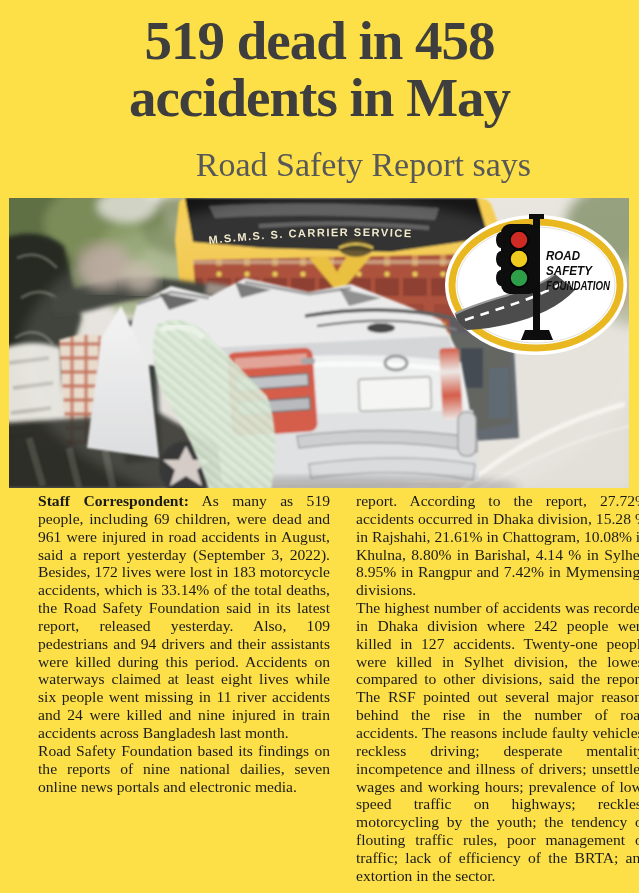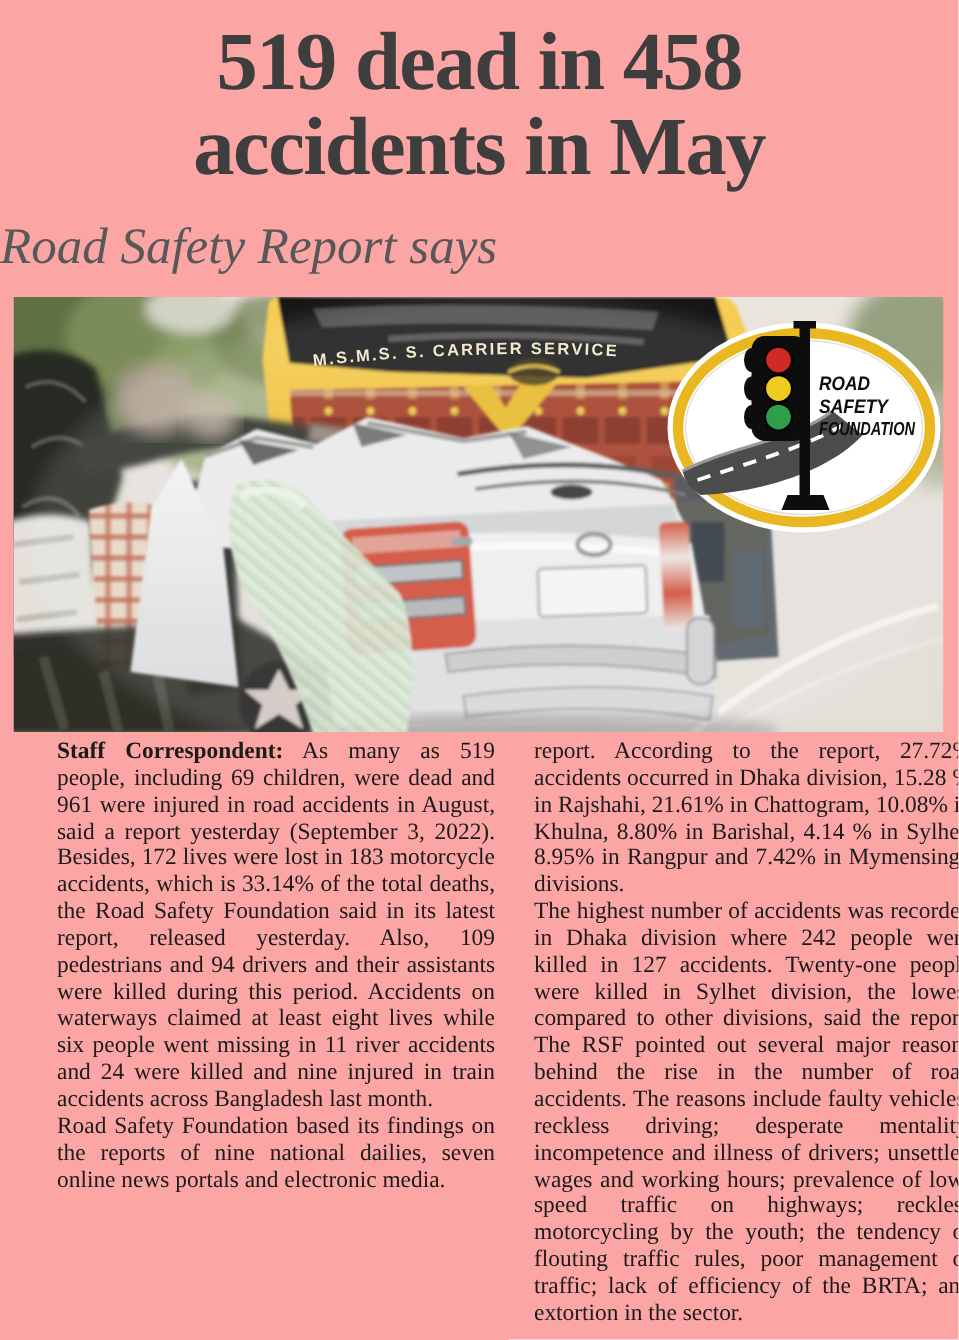--- a/index.html
+++ b/index.html
@@ -1,27 +1,27 @@
 <!DOCTYPE html>
 <html lang="en"><head>
 <meta charset="utf-8">
 <style>
   html,body{margin:0;padding:0;background:#ffffff;}
   #page{
-    position:relative;width:639px;height:893px;background:#fca5a5;
+    position:relative;width:639px;height:893px;background:#fde047;
     font-family:"Liberation Serif", serif;color:#1b1b1b;overflow:hidden;
   }
   
   .headline{
     position:absolute;top:12px;left:0;width:639px;text-align:center;
     font-weight:700;font-size:55px;line-height:57px;letter-spacing:-1px;color:#3e3e3e;
   }
   .subtitle{
-    position:absolute;top:146px;left:0;width:531px;text-align:left;
-    font-style:italic;font-size:34px;color:#585858;
+    position:absolute;top:146px;left:0;width:531px;text-align:right;
+    font-size:34px;color:#585858;
   }
   
   .photo-wrap{position:absolute;top:198px;left:9px;width:620px;height:290px;overflow:hidden;}
   
   .article{
     position:absolute;top:492px;left:15px;width:610px;height:400px;
     display:flex;gap:26px;margin-left:23px;
   }
   .col{width:292px;font-size:15.6px;line-height:17.85px;text-align:justify;
        text-justify:inter-word;hyphens:auto;-webkit-hyphens:auto;}

